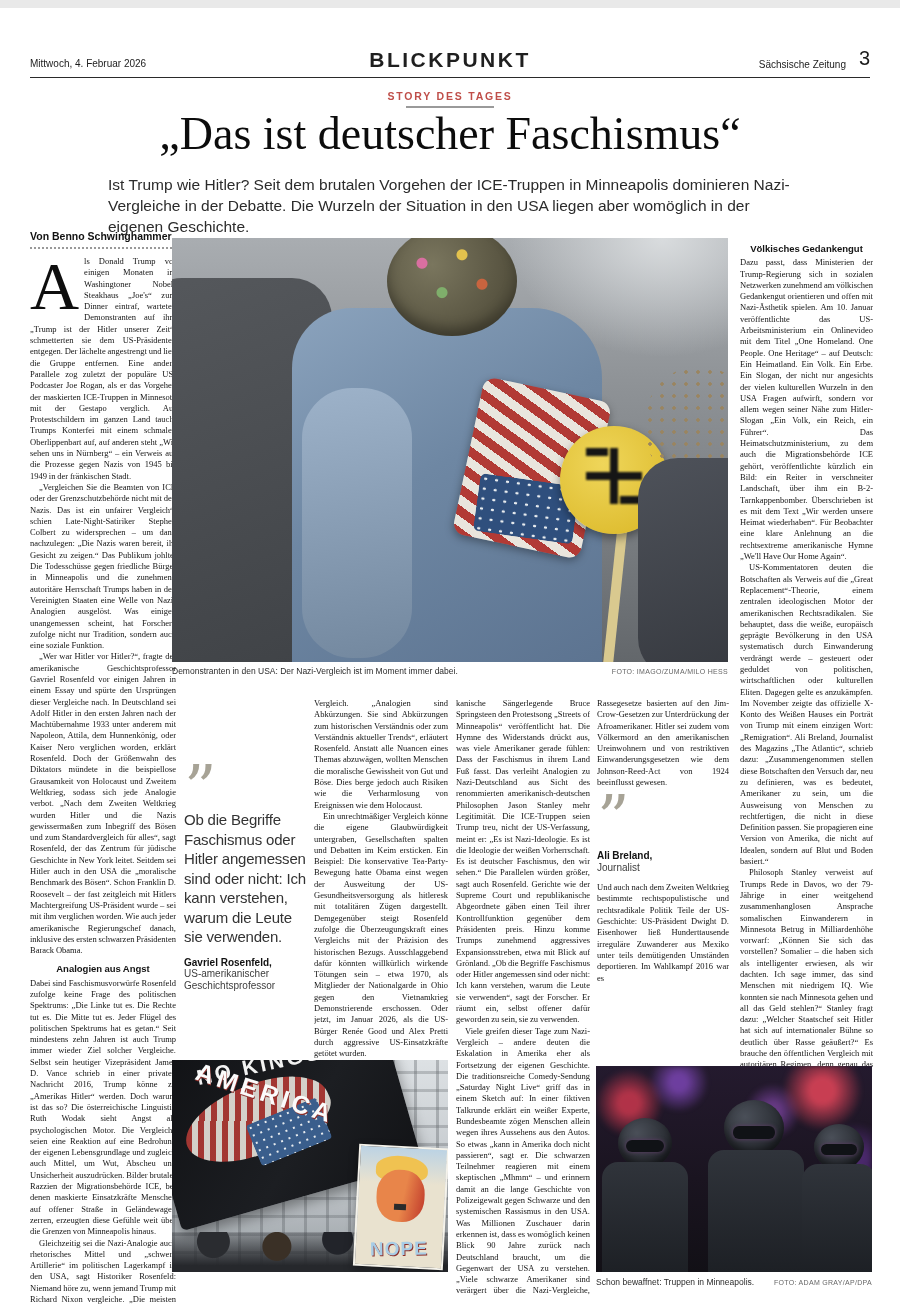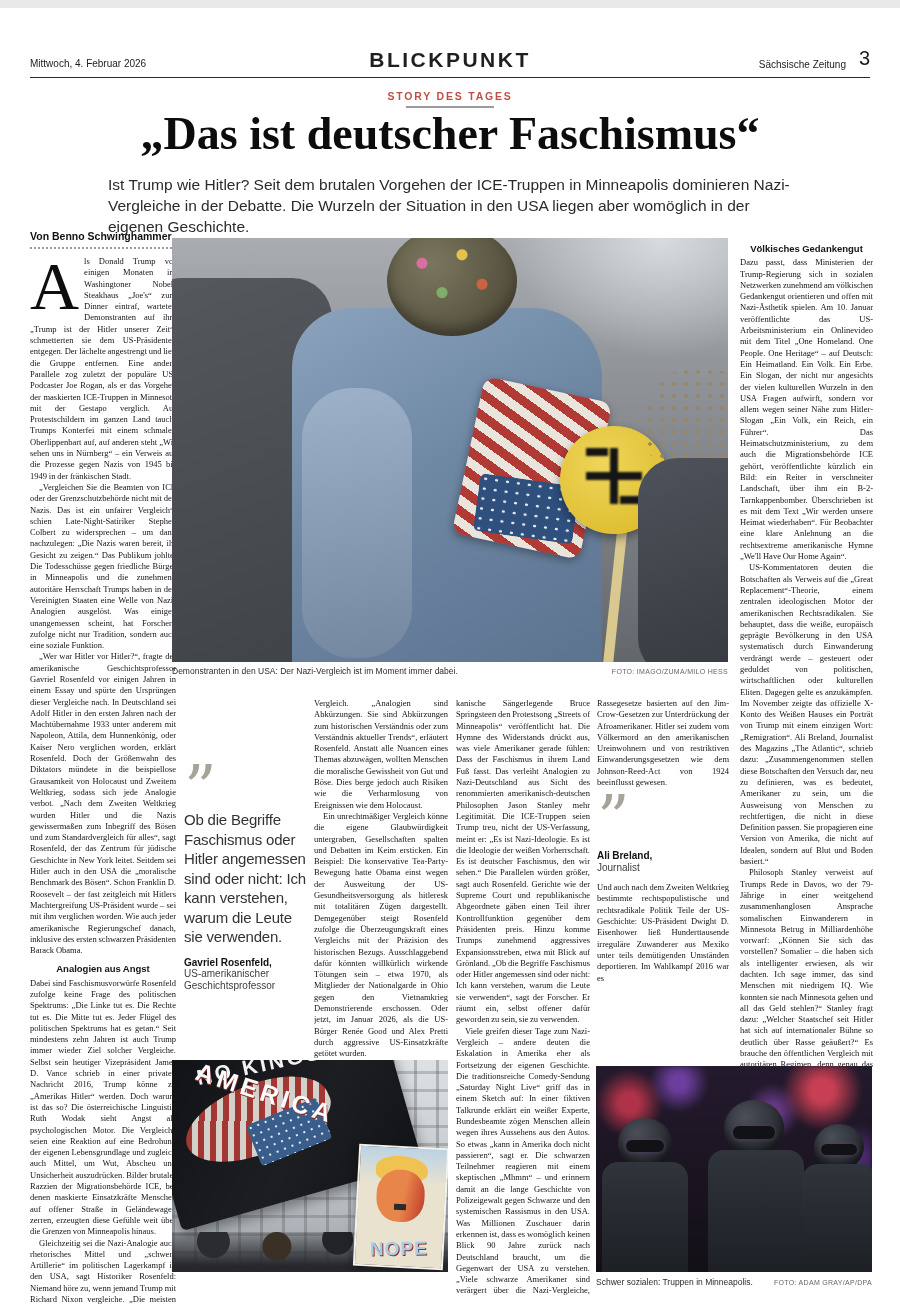--- a/index.html
+++ b/index.html
@@ -10,21 +10,21 @@
   .hd-section{position:absolute;left:0;right:0;top:40px;text-align:center;font-size:21px;
               font-weight:700;letter-spacing:2.5px;color:#1f1f1f;}
   .hd-paper{position:absolute;right:54px;top:51px;font-size:10px;color:#1c1c1c;}
   .hd-pagenum{position:absolute;right:30px;top:39px;font-size:20px;color:#1c1c1c;}
   .hd-rule{position:absolute;left:30px;top:69px;width:840px;height:0;border-top:1.5px solid #2a2a2a;}
   
   .kicker{position:absolute;left:0;right:0;top:82px;text-align:center;font-size:10.5px;
           font-weight:700;letter-spacing:1.8px;}
   .kicker-rule{position:absolute;left:406px;top:98px;width:88px;border-top:2px solid #9a9a9a;}
   .headline{position:absolute;left:0;right:0;top:99px;text-align:center;
-            font-family:"Liberation Serif",serif;font-weight:700;font-size:46px;color:#0c0c0c;}
+            font-family:"Liberation Serif",serif;font-weight:400;font-size:46px;color:#0c0c0c;}
   .standfirst{position:absolute;left:108px;top:166px;width:684px;
               font-size:15.5px;line-height:21px;color:#2b2b2b;}
   .byline{position:absolute;left:30px;top:222px;width:146px;font-size:10.5px;font-weight:700;
           padding-bottom:5px;border-bottom:2px dotted #999;}
   
   .col{position:absolute;font-family:"Liberation Serif",serif;font-size:8.5px;line-height:11.3px;
        text-align:justify;color:#141414;overflow:hidden;word-spacing:-0.3px;}
   .col p{margin:0;text-indent:9px;}
   .col p:first-child{text-indent:0;}
   .col .sub + p{text-indent:0;}
@@ -260,17 +260,17 @@
     <div class="br-visor" style="left:30px;top:74px;width:38px;height:12px;"></div>
     <div class="br-cop" style="left:6px;top:96px;width:86px;height:110px;"></div>
     <div class="br-helmet" style="left:128px;top:34px;width:60px;height:56px;"></div>
     <div class="br-visor" style="left:137px;top:60px;width:42px;height:13px;"></div>
     <div class="br-cop" style="left:112px;top:84px;width:96px;height:122px;"></div>
     <div class="br-helmet" style="left:218px;top:58px;width:50px;height:46px;"></div>
     <div class="br-visor" style="left:225px;top:78px;width:36px;height:11px;"></div>
     <div class="br-cop" style="left:206px;top:98px;width:74px;height:108px;"></div>
   </div>
   <div class="caption" id="cap-br">
-    <span>Schwer sozialen: Truppen in Minneapolis.</span>
+    <span>Schon bewaffnet: Truppen in Minneapolis.</span>
     <span class="credit">FOTO: ADAM GRAY/AP/DPA</span>
   </div>
 
 </div>
 
 </body></html>

